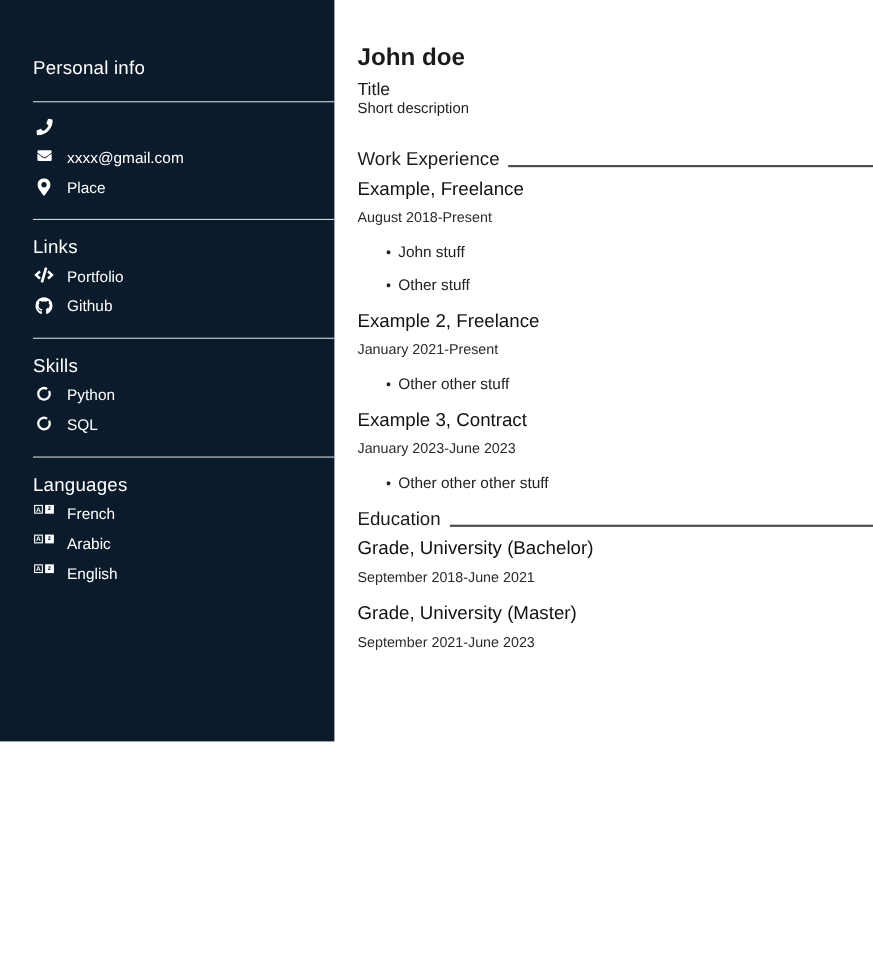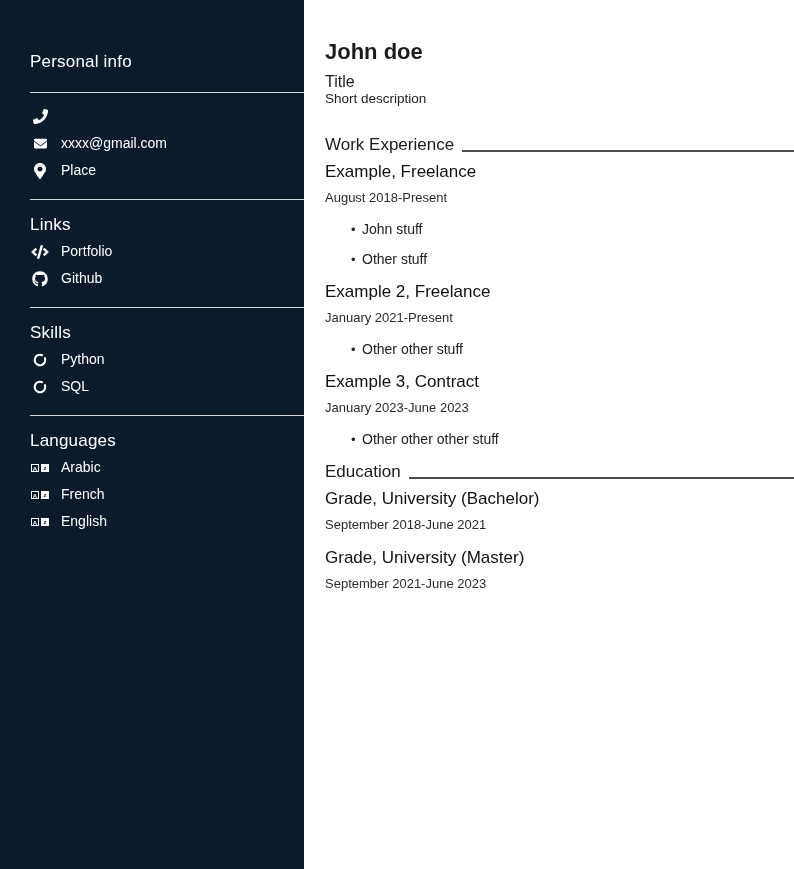--- a/index.html
+++ b/index.html
@@ -8,27 +8,27 @@
     --divider:#d3d7db;
     --heading-rule:#4d4d4d;
     --text:#1b1b1b;
   }
   *{box-sizing:border-box;margin:0;padding:0}
   html,body{background:#fff}
   body{font-family:"Liberation Sans",sans-serif;color:var(--text)}
   .page{position:relative;width:794px;height:869px;background:#fff;overflow:hidden}
 
   
-  aside{position:absolute;left:0;top:0;width:304px;height:869px;
+  aside{position:absolute;left:0;top:0;width:304px;height:674px;
         background:var(--sidebar-bg);color:var(--sidebar-text);
         padding:52px 0 0 30px}
   aside h2{font-size:17px;font-weight:400;color:var(--sidebar-text);
            letter-spacing:.2px;margin:0 0 8px}
   .side-hr{border:none;border-top:1px solid var(--divider);margin:20px 0 15px;height:0}
-  .side-row{display:flex;align-items:center;margin-bottom:10px;min-height:17px;
+  .side-row{display:flex;align-items:flex-start;margin-bottom:10px;min-height:17px;
             font-size:14px;line-height:17px}
   .side-row .ic{width:20px;margin-right:11px;display:flex;justify-content:center;
                 align-items:center;flex:none}
   .side-row svg{display:block}
 
   
   .lang-ic{display:flex;gap:2px;align-items:center}
   .lang-box{width:8px;height:8px;font-size:6px;font-weight:700;line-height:8px;
             text-align:center;display:block}
   .lang-a{border:1px solid #fff;color:#fff}
@@ -137,31 +137,31 @@
 
     <h2>Languages</h2>
 
     <div class="side-row">
       <span class="ic">
         <span class="lang-ic">
             <span class="lang-box lang-a">A</span>
             <span class="lang-box lang-z">z</span>
           </span>
       </span>
-      <span>Arabic</span>
+      <span>French</span>
     </div>
 
     <div class="side-row">
       <span class="ic">
         <span class="lang-ic">
             <span class="lang-box lang-a">A</span>
             <span class="lang-box lang-z">z</span>
           </span>
       </span>
-      <span>French</span>
+      <span>Arabic</span>
     </div>
 
     <div class="side-row">
       <span class="ic">
         <span class="lang-ic">
             <span class="lang-box lang-a">A</span>
             <span class="lang-box lang-z">z</span>
           </span>
       </span>
       <span>English</span>

